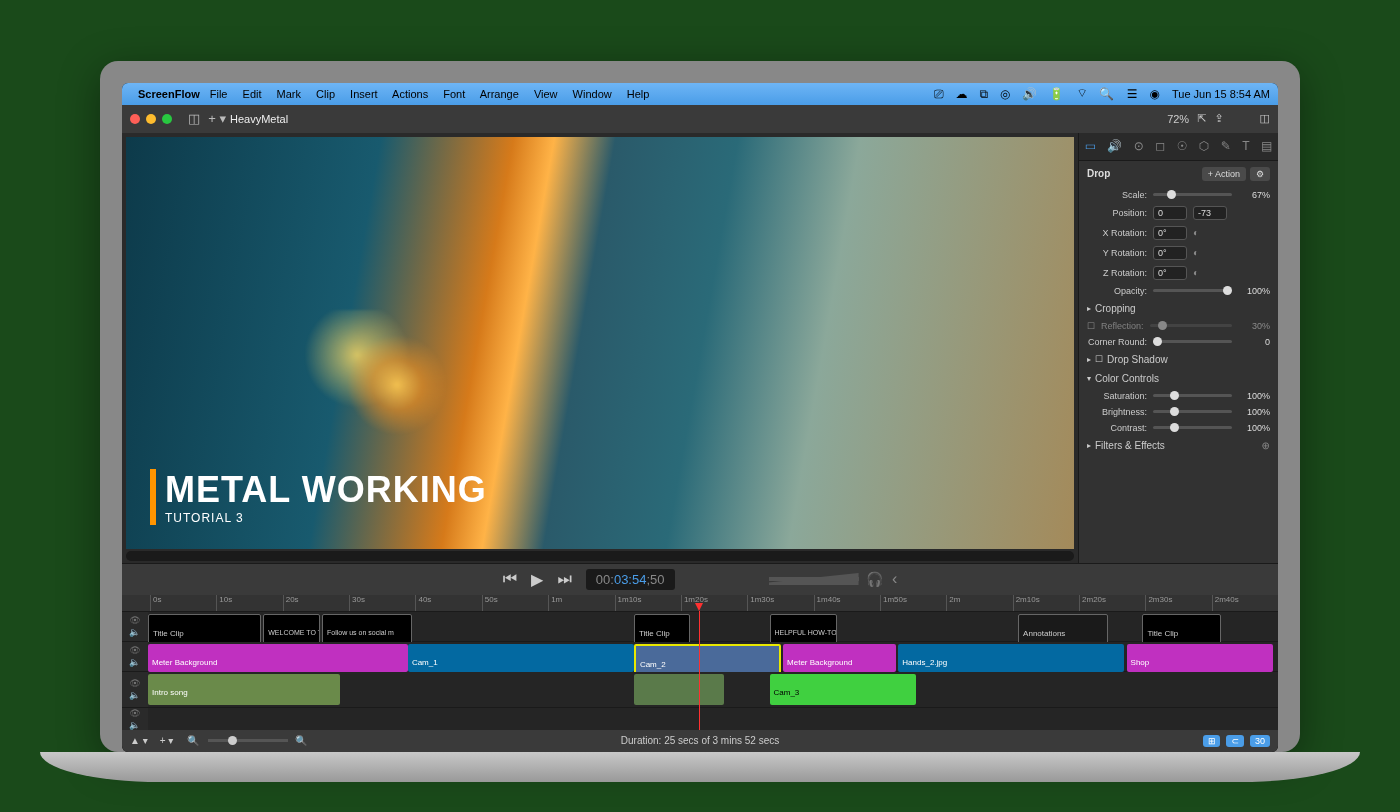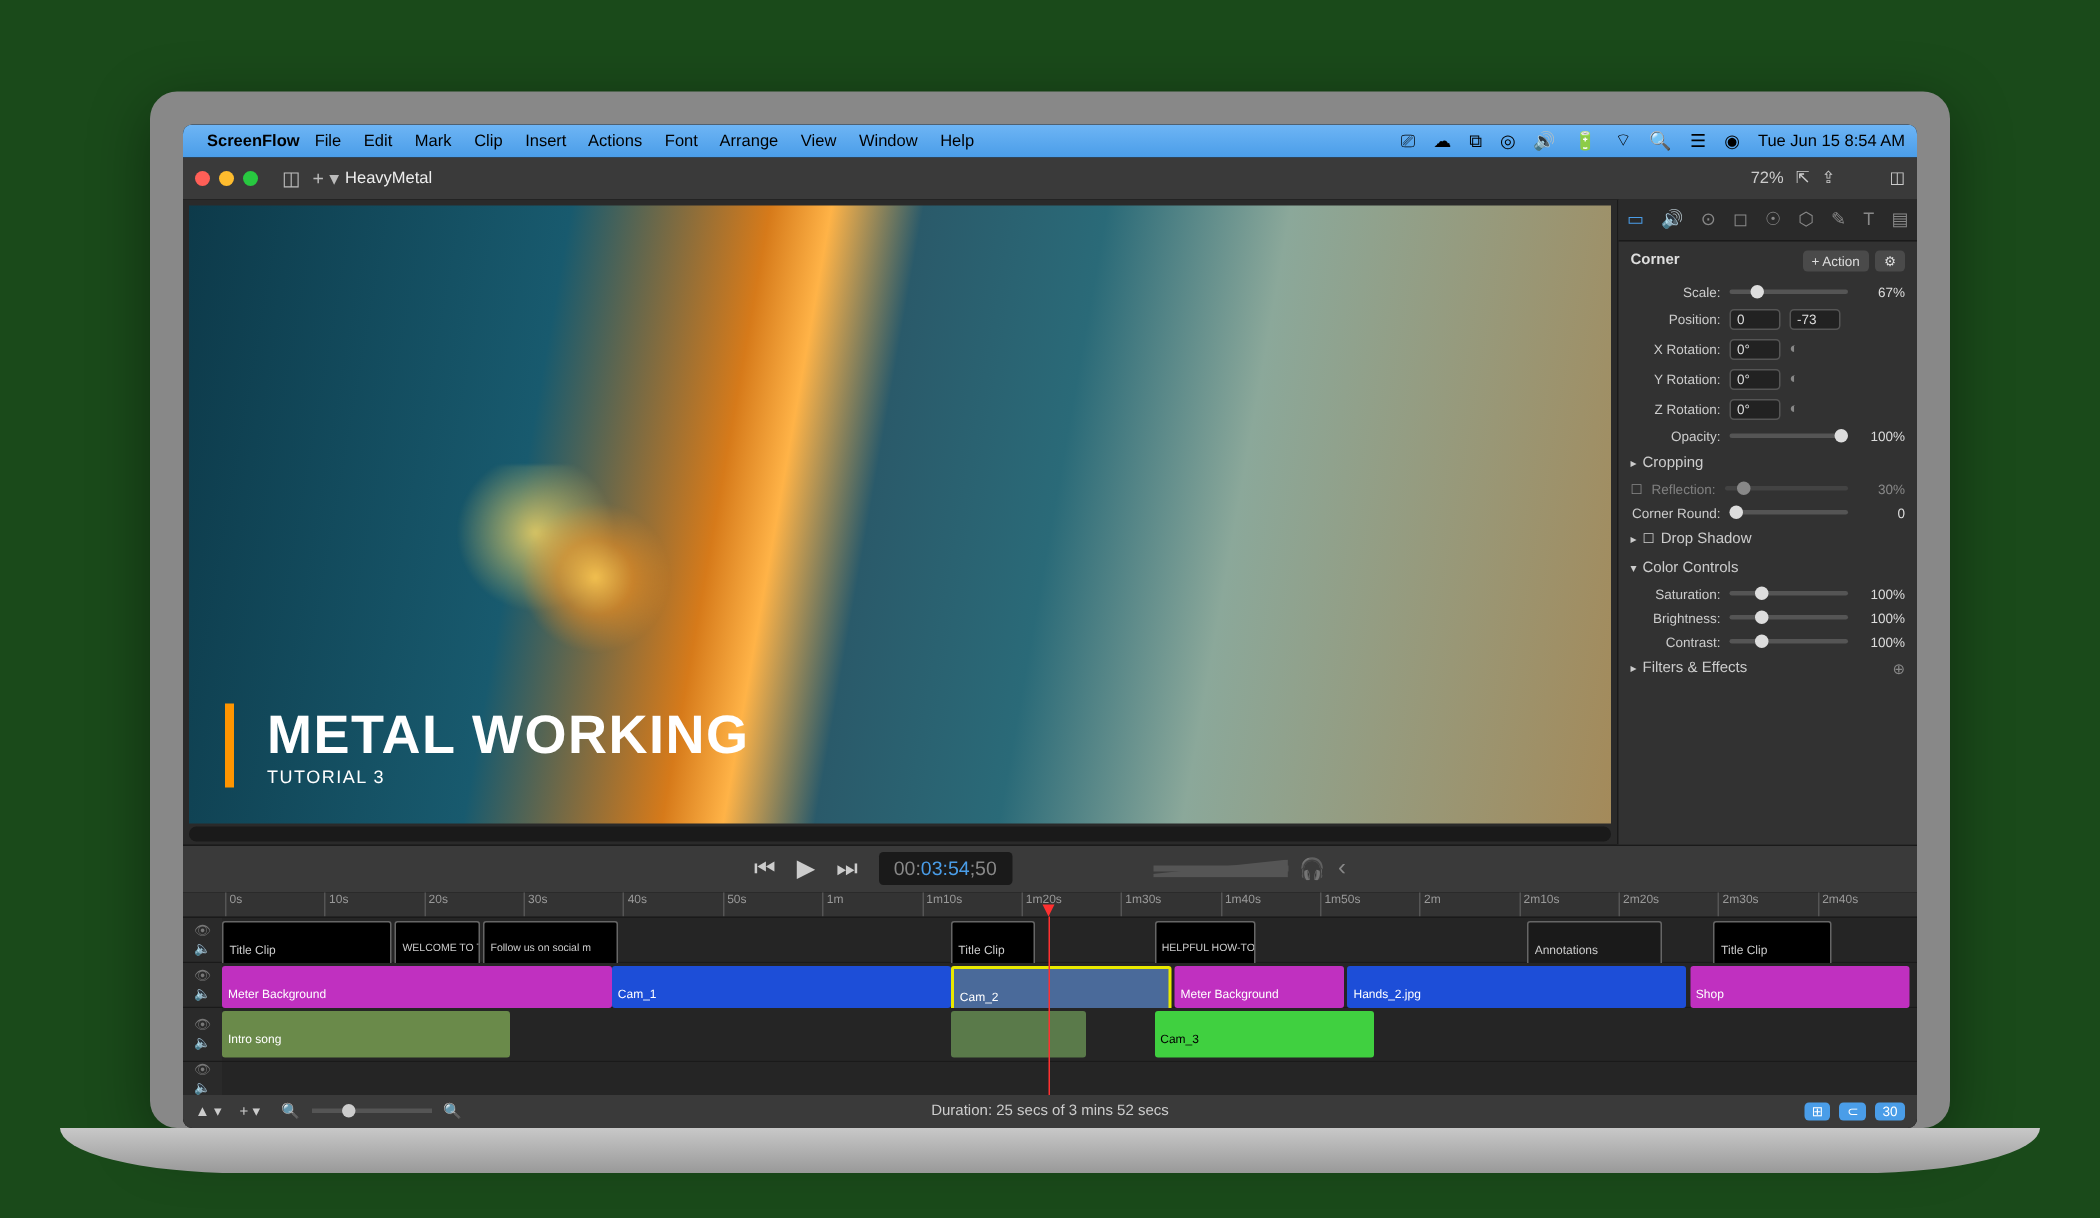--- a/index.html
+++ b/index.html
@@ -25,21 +25,21 @@
 .toolbar .title { font-weight: 500; }
 .toolbar .rt { margin-left: auto; display: flex; align-items: center; gap: 8px; color: #ccc; }
 
 
 .main { display: flex; height: 430px; background: #2a2a2a; }
 .canvas-wrap { flex: 1; display: flex; flex-direction: column; }
 .canvas { flex: 1; background: linear-gradient(100deg, #0d3a4a 0%, #185a6e 25%, #d67a1a 38%, #ffb347 42%, #2a5a6a 48%, #2a6a78 60%, #8ba89a 72%, #a48a5a 100%); position: relative; margin: 4px 4px 0 4px; }
 .sparks { position: absolute; left: 18%; top: 42%; width: 200px; height: 150px; background:
   radial-gradient(circle at 50% 50%, rgba(255,200,80,.9) 0%, rgba(255,150,30,.5) 20%, transparent 40%),
   radial-gradient(circle at 30% 30%, rgba(255,220,100,.8) 0%, transparent 30%); filter: blur(1px); }
-.canvas-text { position: absolute; left: 24px; bottom: 24px; border-left: 6px solid #ff9500; padding-left: 22px; }
+.canvas-text { position: absolute; left: 24px; bottom: 24px; border-left: 6px solid #ff9500; padding-left: 9px; }
 .ct-title { color: #fff; font-size: 36px; font-weight: 700; letter-spacing: 1px; }
 .ct-sub { color: #fff; font-size: 12px; font-weight: 400; letter-spacing: 1px; }
 .canvas-scroll { height: 10px; background: #1a1a1a; margin: 2px 4px; border-radius: 5px; }
 
 
 .inspector { width: 200px; background: #323232; border-left: 1px solid #1a1a1a; display: flex; flex-direction: column; font-size: 10px; color: #ddd; }
 .insp-tabs { height: 28px; display: flex; align-items: center; justify-content: space-around; background: #2a2a2a; border-bottom: 1px solid #1a1a1a; }
 .insp-tabs span { color: #888; font-size: 12px; }
 .insp-tabs .active { color: #4a9de8; }
 .insp-head { display: flex; padding: 6px 8px; align-items: center; }
@@ -69,21 +69,21 @@
 .ruler { height: 16px; background: #333; display: flex; font-size: 8px; color: #999; padding-left: 28px; position: relative; }
 .ruler span { flex: 1; border-left: 1px solid #555; padding-left: 2px; }
 .tracks { position: relative; }
 .track { display: flex; border-top: 1px solid #1a1a1a; min-height: 30px; }
 .track-head { width: 26px; background: #2a2a2a; display: flex; flex-direction: column; align-items: center; justify-content: center; gap: 2px; }
 .track-head span { font-size: 9px; color: #777; }
 .track-body { flex: 1; position: relative; background: #252525; }
 .clip { position: absolute; top: 2px; bottom: 2px; border-radius: 2px; font-size: 8px; color: #fff; padding: 14px 4px; overflow: hidden; white-space: nowrap; }
 .c-title { background: #000; border: 1px solid #666; color: #ccc; }
 .c-mbg { background: #c030c0; }
-.c-or { background: #1d4ed8; }
+.c-or { background: #0369a1; }
 .c-cam { background: #4a6a9a; border: 2px solid #e8e800; }
 .c-green { background: #40d040; color: #000; }
 .c-audio { background: #6a8a4a; }
 .playhead { position: absolute; top: 0; bottom: 0; width: 1px; background: #ff3030; z-index: 10; }
 .playhead::before { content: ""; position: absolute; top: -8px; left: -4px; border: 4px solid transparent; border-top: 8px solid #ff3030; }
 
 
 .footer { height: 22px; background: #3a3a3a; display: flex; align-items: center; font-size: 10px; color: #ccc; padding: 0 8px; }
 .footer .zoom-s { width: 80px; height: 3px; background: #555; margin: 0 8px; position: relative; }
 .footer .zoom-s .zk { position: absolute; left: 25%; top: -3px; width: 9px; height: 9px; background: #ccc; border-radius: 50%; }
@@ -164,21 +164,21 @@
       <span>🔊</span>
       <span>⊙</span>
       <span>◻</span>
       <span>☉</span>
       <span>⬡</span>
       <span>✎</span>
       <span>T</span>
       <span>▤</span>
     </div>
     <div class="insp-head">
-      <span class="label">Corner</span>
+      <span class="label">Drop</span>
       <span class="btn">+ Action</span>
       <span class="btn" style="margin-left:4px">⚙</span>
     </div>
     <div class="insp-row">
       <span class="lbl">Scale:</span>
       <span class="slider"><span class="fill" style="width:18%"></span><span class="knob" style="left:18%"></span></span>
       <span class="val">67%</span>
     </div>
     <div class="insp-row">
       <span class="lbl">Position:</span>

